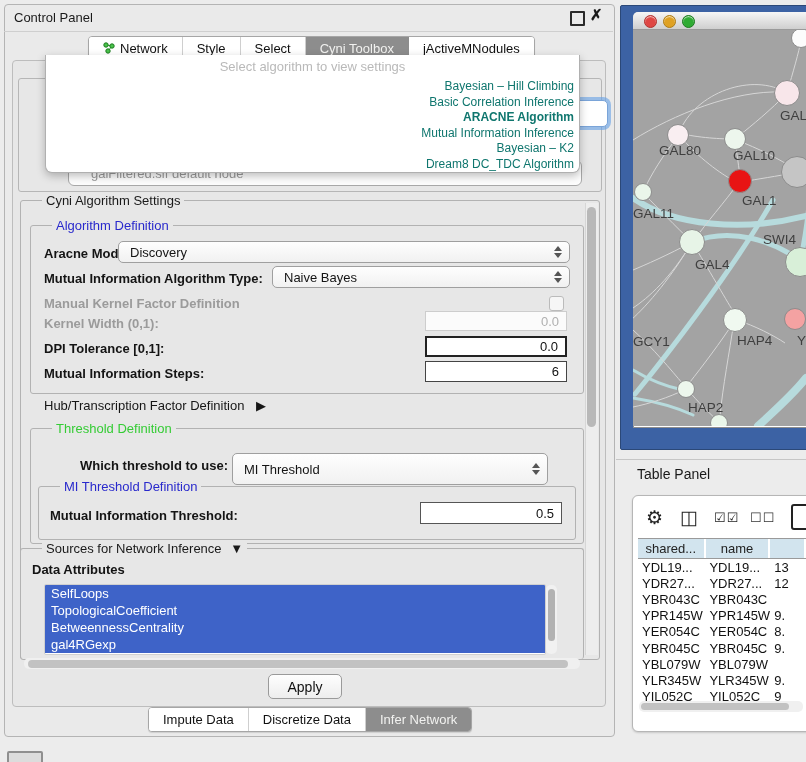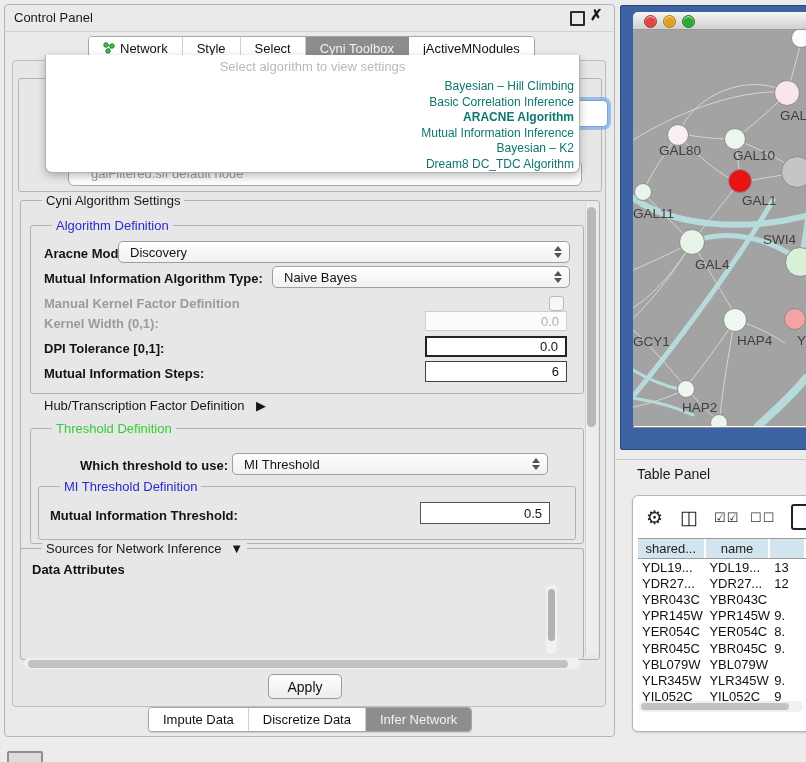--- a/index.html
+++ b/index.html
@@ -171,37 +171,43 @@
 
   <div class="abs" style="left:44px;top:398px;font-size:13px;color:#161616;">
     <span>Hub/Transcription Factor Definition</span>
     <span style="margin-left:8px;">▶</span>
   </div>
 
   <div class="abs fieldset" id="threshold-group">
     <div class="legend green">Threshold Definition</div>
   </div>
   <div class="abs blabel" style="left:80px;top:458px;">Which threshold to use:</div>
-  <div class="abs combo" style="left:232px;top:453px;width:316px;height:22px;">
+  <div class="abs combo" style="left:232px;top:453px;width:316px;height:32px;">
     <span>MI Threshold</span>
     <span class="spinner"></span>
   </div>
   <div class="abs blabel" style="left:50px;top:508px;">Mutual Information Threshold:</div>
   <div class="abs fieldset" id="mithr-group">
     <div class="legend blue">MI Threshold Definition</div>
   </div>
-  <div class="abs numfield" style="left:420px;top:502px;width:130px;height:22px;border:1px solid #555;color:#111;">0.5</div>
+  <div class="abs numfield" style="left:420px;top:502px;width:142px;height:22px;border:1px solid #555;color:#111;">0.5</div>
 
   <div class="abs fieldset" id="sources-group">
     <div class="legend">
       <span>Sources for Network Inference</span>
       <span style="margin-left:5px;">▼</span>
     </div>
   </div>
   <div class="abs blabel" style="left:32px;top:562px;">Data Attributes</div>
+  <div class="abs" id="attr-list">
+      <div class="attr-item">SelfLoops</div>
+      <div class="attr-item">TopologicalCoefficient</div>
+      <div class="attr-item">BetweennessCentrality</div>
+      <div class="attr-item">gal4RGexp</div>
+    </div>
   <div class="abs" id="attr-scroll"></div>
   <div class="abs" id="attr-thumb"></div>
 
   <div class="abs" id="settings-vscroll"></div>
   <div class="abs" id="settings-vthumb"></div>
   <div class="abs" id="settings-hscroll"></div>
   <div class="abs" id="settings-hthumb"></div>
 
   <div class="abs" id="apply-btn">Apply</div>
 
@@ -278,21 +284,21 @@
         <div class="node" style="left: 46px; top: 199px; width: 26px; height: 26px; background: rgb(231, 244, 231);"></div>
         <div class="node-label" style="left: 62px; top: 227px;">GAL4</div>
         <div class="node" style="left: 152px; top: 217px; width: 30px; height: 30px; background: rgb(216, 239, 216);"></div>
         <div class="node-label" style="left: 130px; top: 202px;">SWI4</div>
         <div class="node" style="left: 90px; top: 278px; width: 24px; height: 24px; background: rgb(240, 249, 240);"></div>
         <div class="node-label" style="left: 104px; top: 303px;">HAP4</div>
         <div class="node" style="left: 151px; top: 278px; width: 22px; height: 22px; background: rgb(244, 162, 162);"></div>
         <div class="node-label" style="left: 164px; top: 303px;">Y</div>
         <div class="node-label" style="left: 0px; top: 304px;">GCY1</div>
         <div class="node" style="left: 44px; top: 350px; width: 18px; height: 18px; background: rgb(237, 247, 237);"></div>
-        <div class="node-label" style="left: 49px; top: 370px;">HAP2</div>
+        <div class="node-label" style="left: 55px; top: 370px;">HAP2</div>
         <div class="node" style="left: 77px; top: 384px; width: 18px; height: 18px; background: rgb(234, 246, 234);"></div>
       </div>
   </div>
 
   <div class="abs" id="tp-header"></div>
   <div class="abs" id="tp-title">Table Panel</div>
   <div class="abs" id="tp-window"></div>
   <div class="abs tp-icon" id="gear-icon">⚙</div>
   <div class="abs tp-icon" id="columns-icon">◫</div>
   <div class="abs tp-icon" id="selall-icon">☑☑</div>

